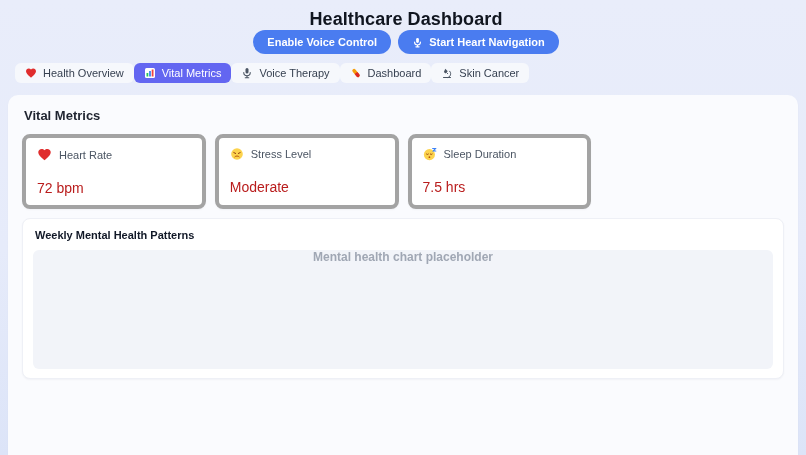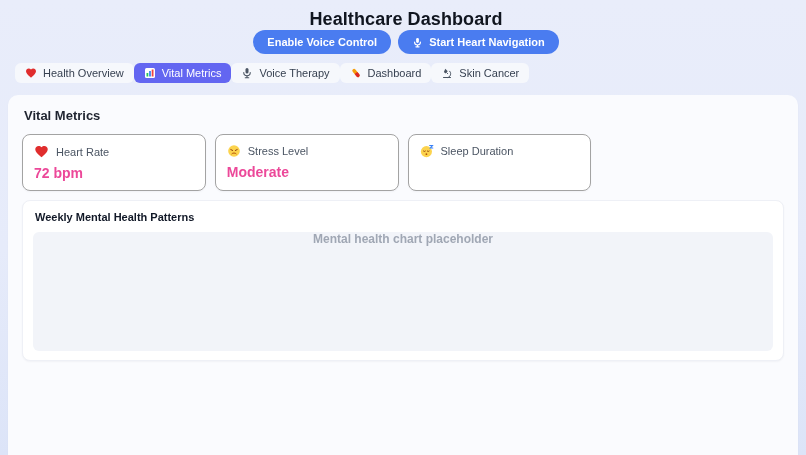--- a/index.html
+++ b/index.html
@@ -35,26 +35,26 @@
   .tab .ic, .card-top .ic { display:flex; }
   .panel {
     margin:12px 8px 0 8px; height:378px;
     background:var(--panel-bg,#fafbfe);
     border-radius:10px; padding:11px 14px;
     box-shadow:0 1px 2px rgba(30,41,80,.04);
   }
   .panel-heading { font-size:13px; font-weight:700; color:#1f2430; margin:2px 0 11px 2px; }
   .cards { display:grid; grid-template-columns:repeat(4,1fr); gap:9px; }
   .card {
-    background:var(--card-bg,#fff); border:1px solid #a3a3a3; border-radius:8px;
+    background:var(--card-bg,#fff); border:4px solid #a3a3a3; border-radius:8px;
     padding:9px 11px; min-height:50px;
     box-shadow:0 1px 2px rgba(16,24,40,.04);
   }
   .card-top { display:flex; align-items:center; gap:7px; font-size:11px; color:#4b5563; }
-  .card-value { margin-top:6px; font-size:14px; font-weight:700; color:#ec4899; }
+  .card-value { margin-top:18px; font-size:14px; font-weight:400; color:#b91c1c; }
   .chart-card {
     margin-top:9px; background:var(--card-bg,#fff);
     border:1px solid #eef0f6; border-radius:8px; padding:9px 10px;
     box-shadow:0 1px 2px rgba(16,24,40,.04);
   }
   .chart-title { font-size:11px; font-weight:700; color:#111827; margin:1px 0 0 2px; }
   .chart-placeholder {
     margin-top:9px; height:119px; border-radius:6px;
     background:var(--placeholder-bg,#f2f4f9);
     display:flex; align-items:flex-start; justify-content:center;
@@ -174,20 +174,21 @@
         <span class="ic">
           <svg width="14" height="14" viewBox="0 0 24 24">
             <circle cx="11" cy="13" r="9.5" fill="#fcd34d"></circle>
             <path d="M6 12.2q1.6 1.6 3.2 0M12.5 12.2q1.6 1.6 3.2 0" stroke="#92400e" stroke-width="1.6" stroke-linecap="round" fill="none"></path>
             <circle cx="11" cy="17.5" r="1.5" fill="#b45309"></circle>
             <path d="M16.5 2.5h5l-4 4.5h4.5" stroke="#3b82f6" stroke-width="1.8" stroke-linecap="round" fill="none"></path>
           </svg>
         </span>
         <span>Sleep Duration</span>
       </div>
+      <div class="card-value">7.5 hrs</div>
     </div>
   </div>
 
   <div class="chart-card">
     <div class="chart-title">Weekly Mental Health Patterns</div>
     <div class="chart-placeholder">
       <span>Mental health chart placeholder</span>
     </div>
   </div>
 </div>

